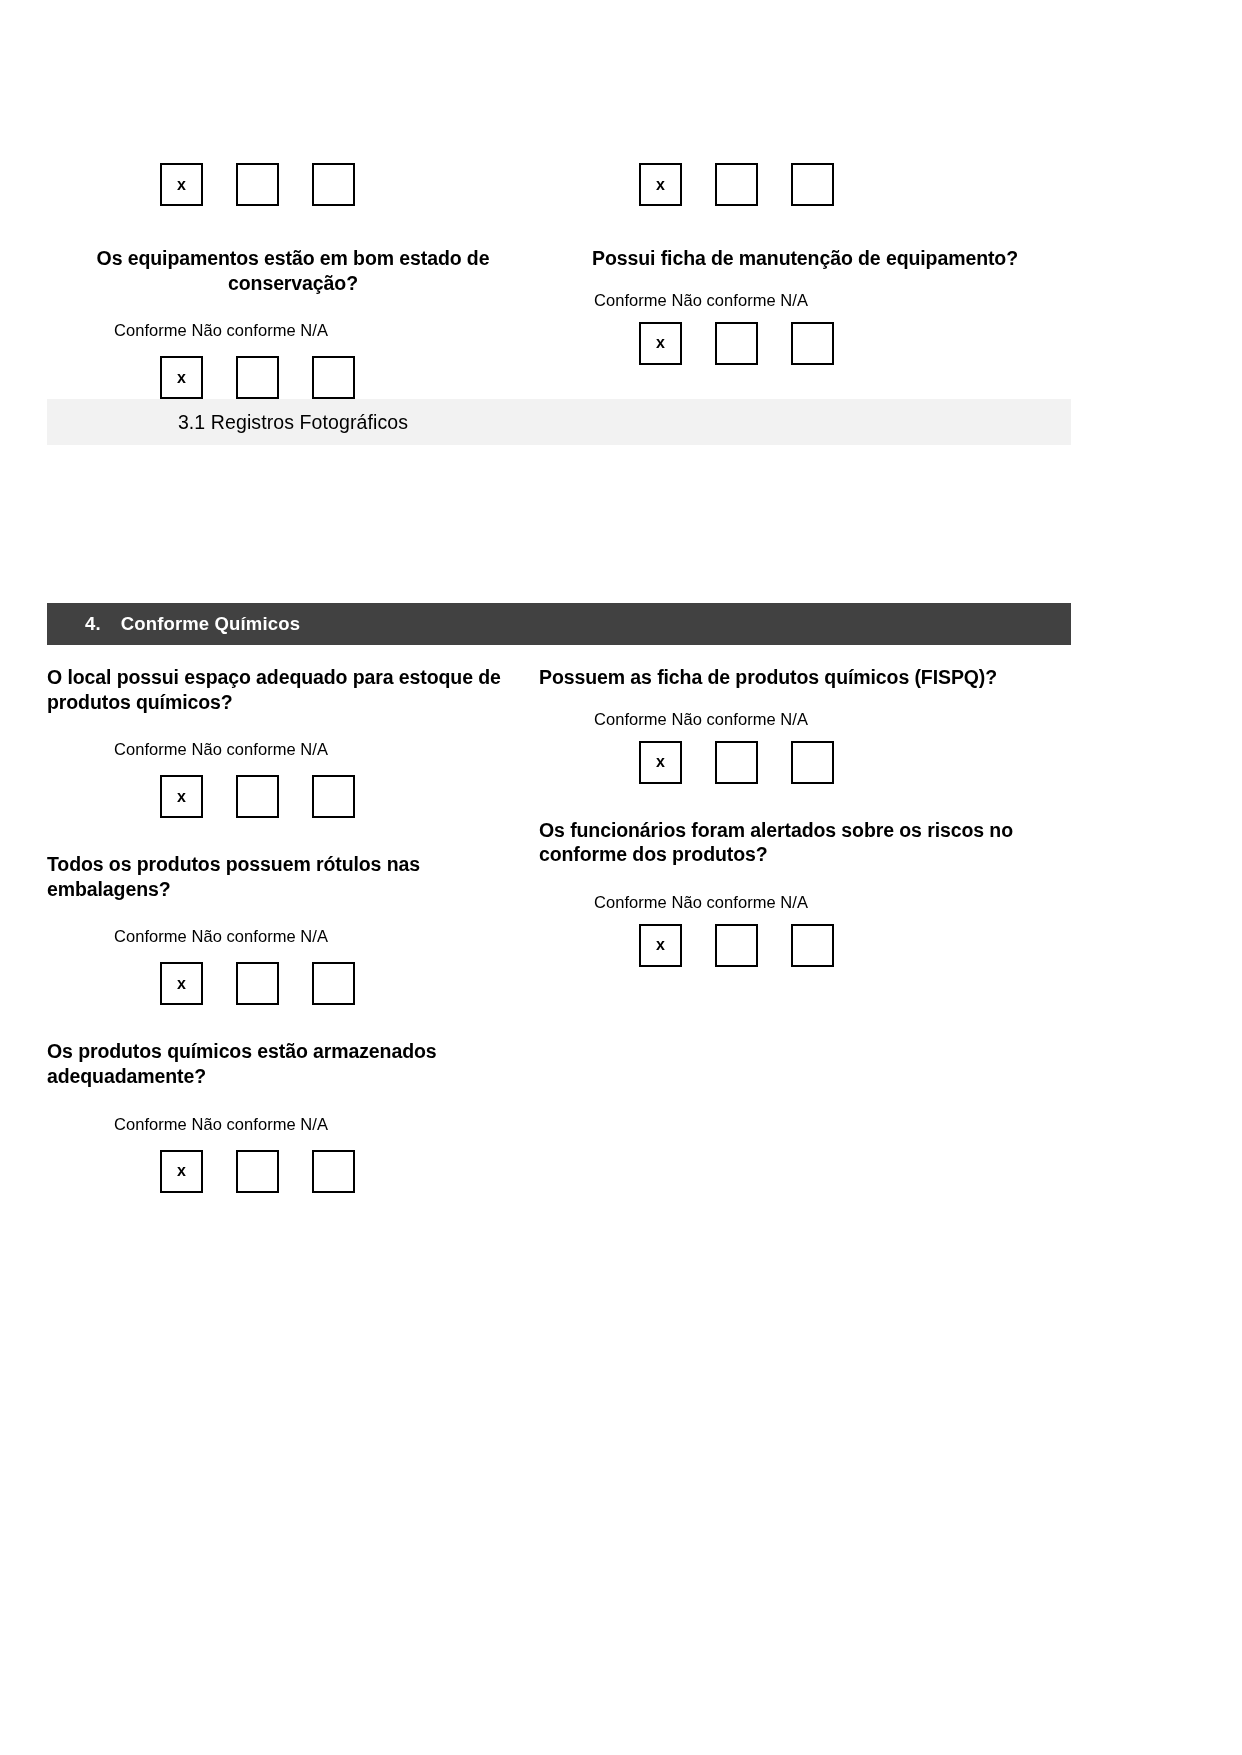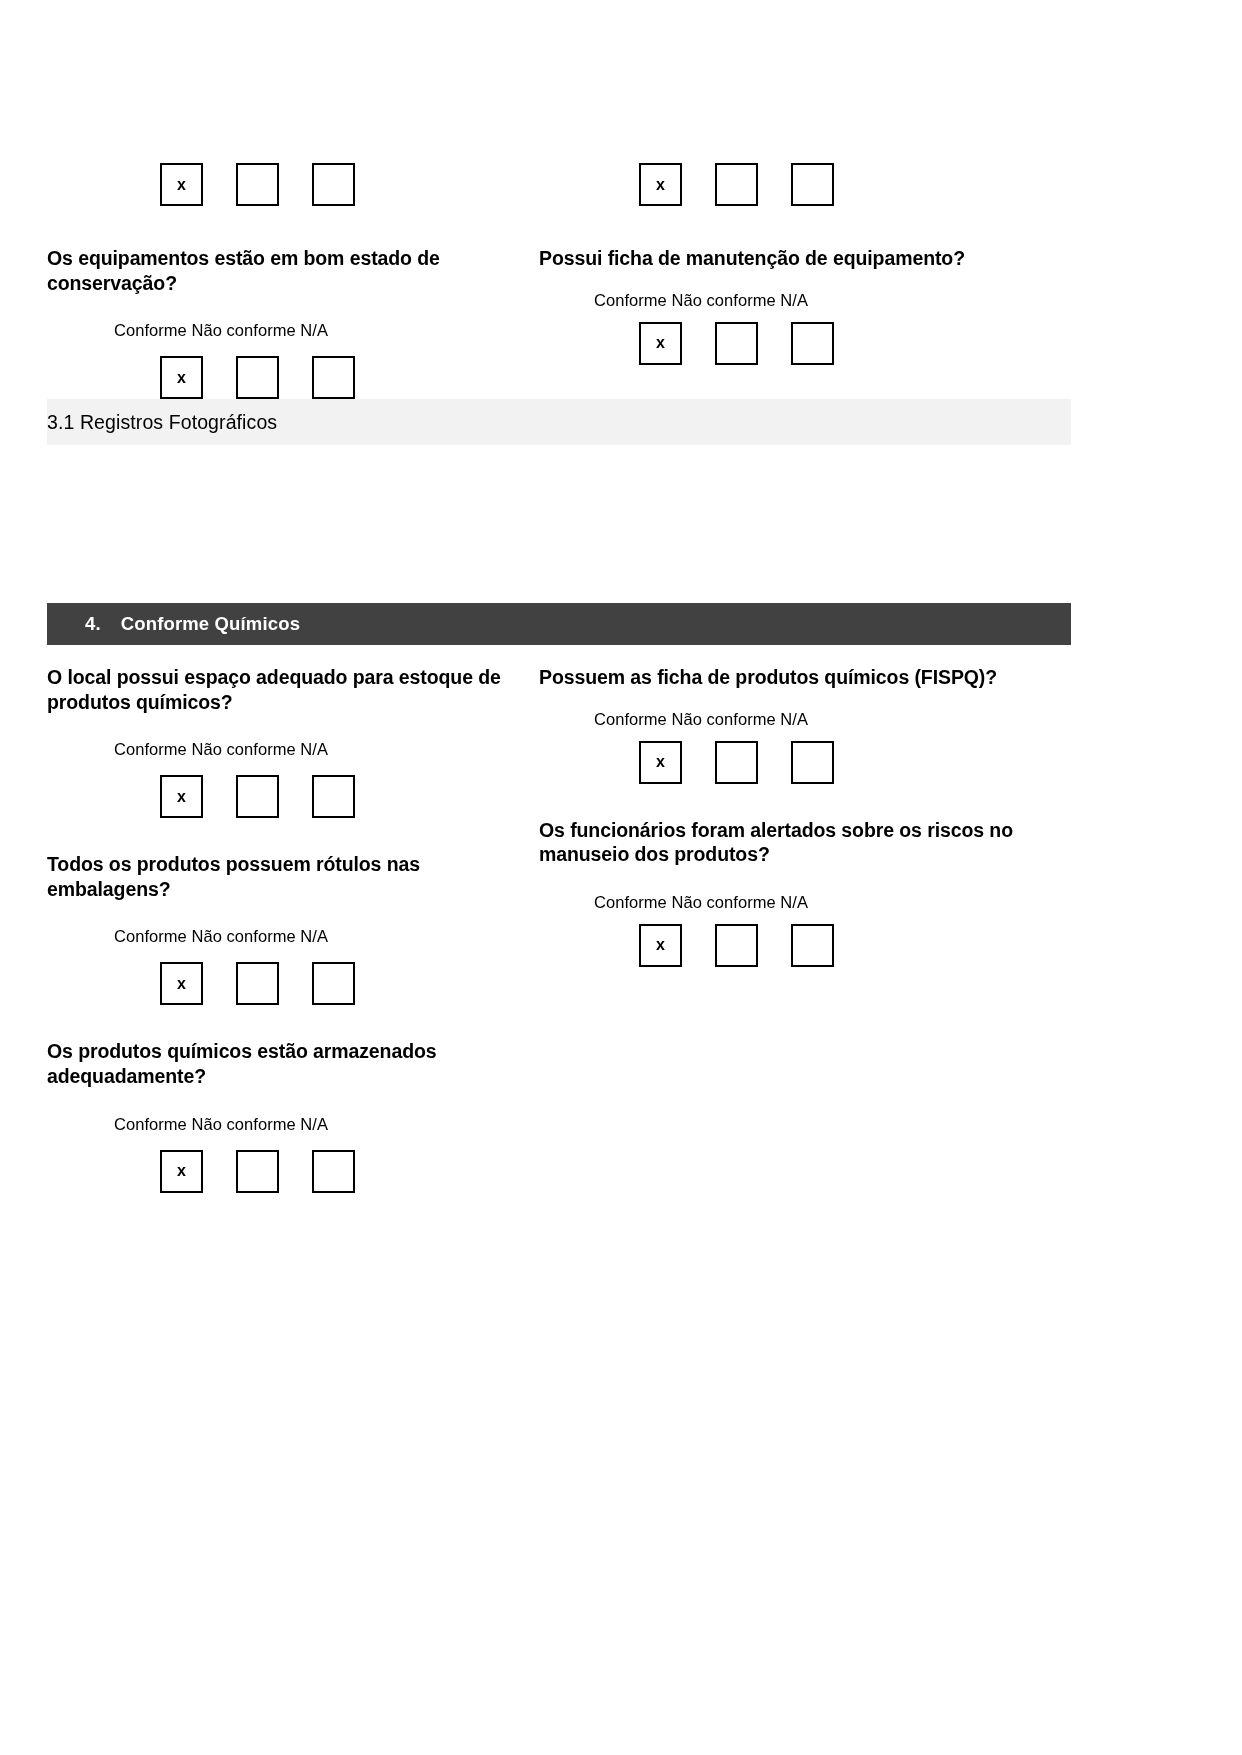--- a/index.html
+++ b/index.html
@@ -60,20 +60,21 @@
   .cell-q-right.no-top { border-top: none; }
 
   
   .subsec-row td {
     background: #f2f2f2;
     height: 46px;
   }
   .subsec-left {
     border-left: 2.2px solid #2b2b2b;
     padding: 0 0 0 12px;
+    text-align: center;
   }
   .subsec-right { padding: 0; }
   .subsec-label {
     font-size: 19.5px;
     font-weight: 400;
     line-height: 46px;
     letter-spacing: 0.1px;
     white-space: nowrap;
   }
 
@@ -137,21 +138,21 @@
     background: #ffffff;
   }
   .cbox + .cbox { margin-left: 33px; }
 
   
   .pad-t-26 { padding-top: 26px; }
   .pad-t-20 { padding-top: 20px; }
   .pad-t-16 { padding-top: 16px; }
   .pad-t-12 { padding-top: 12px; }
   .pad-t-34 { padding-top: 34px; }
-  .pad-t-40 { padding-top: 40px; }
+  .pad-t-40 { padding-top: 40px; text-align: center; }
   .indent-left  { margin-left: 67px; }
   .indent-boxes { margin-left: 113px; }
   .indent-left-r  { margin-left: 55px; }
   .indent-boxes-r { margin-left: 100px; }
 </style>
 </head>
 <body>
 
 <div class="page">
 
@@ -248,21 +249,21 @@
       <td class="col-right cell-q-right no-top">
 
         <div class="q-text pad-t-20">Possuem as ficha de produtos químicos (FISPQ)?</div>
         <div class="opt-labels indent-left-r pad-t-20">Conforme  Não conforme  N/A</div>
         <div class="boxrow indent-boxes-r pad-t-12">
           <div class="cbox">x</div>
           <div class="cbox"></div>
           <div class="cbox"></div>
         </div>
 
-        <div class="q-text pad-t-34">Os funcionários foram alertados sobre os riscos no manuseio dos produtos?</div>
+        <div class="q-text pad-t-34">Os funcionários foram alertados sobre os riscos no conforme dos produtos?</div>
         <div class="opt-labels indent-left-r pad-t-26">Conforme  Não conforme N/A</div>
         <div class="boxrow indent-boxes-r pad-t-12">
           <div class="cbox">x</div>
           <div class="cbox"></div>
           <div class="cbox"></div>
         </div>
       </td>
     </tr>
 
 

